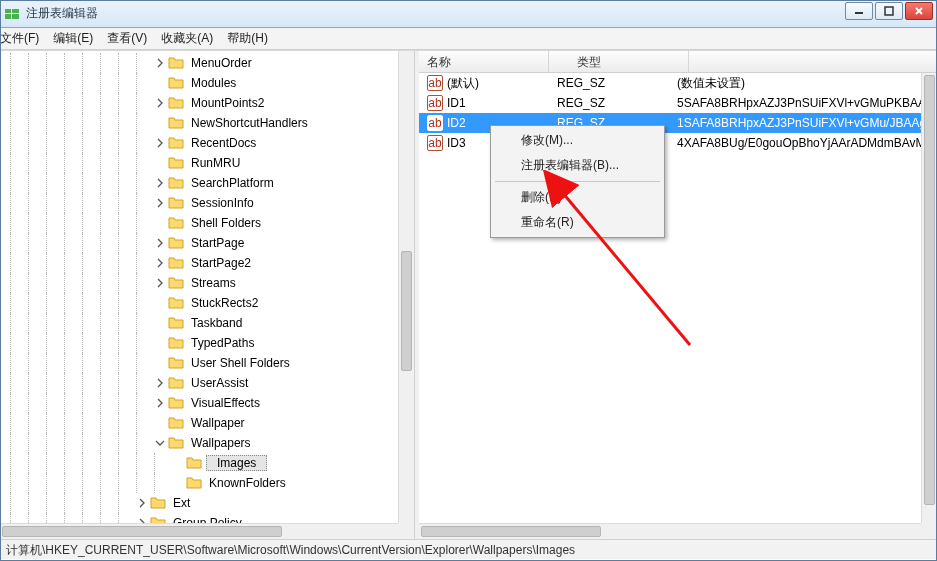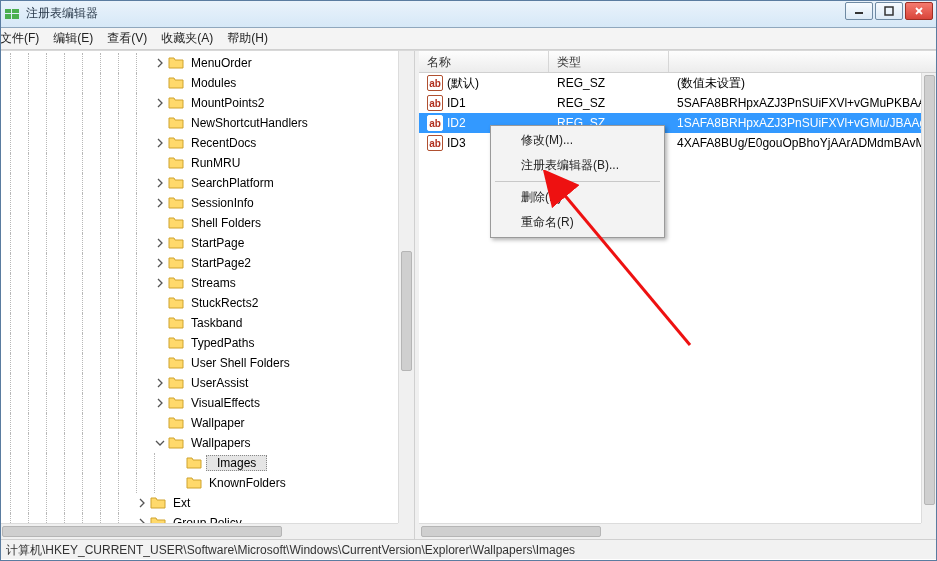--- a/index.html
+++ b/index.html
@@ -31,28 +31,28 @@
 .tree-row .guides { display: flex; height: 100%; }
 .tree-row .guide-cell { width: 18px; height: 100%; border-left: 1px dotted #b8b8b8; }
 .tree-row .guide-cell.first { margin-left: 10px; }
 .tree-row .expander { width: 12px; height: 12px; display: flex; align-items: center; justify-content: center; margin-right: 2px; color:#5a5a5a; }
 .tree-row .expander svg { display: block; }
 .tree-row .folder-icon { width: 16px; height: 16px; margin-right: 4px; }
 .tree-row .label { padding: 1px 3px; }
 .tree-row.selected .label { background: #e5e5e5; border: 1px dotted #888; padding: 0 10px; }
 
 
-.list-header { height: 22px; display: flex; background: linear-gradient(#fdfdfd,#ececec); border-bottom: 1px solid #d0d0d0; }
+.list-header { height: 22px; display: flex; background: linear-gradient(#fdfdfd,#ececec); border-bottom: 1px solid #d0d0d0; gap: 20px; }
 .list-header .col { border-right: 1px solid #d6d6d6; padding: 3px 8px; color:#333; }
 .list-body { position: absolute; top:22px; left:0; right:16px; bottom:16px; overflow:hidden; }
 .list-row { display:flex; height:20px; align-items:center; }
 .list-row.selected { background:#3399ff; color:#fff; }
 .list-row .cell { padding: 0 8px; white-space: nowrap; overflow: hidden; }
 .list-row .name-cell { display:flex; align-items:center; gap:4px; }
-.string-icon { width:16px; height:16px; display:flex; align-items:center; justify-content:center; background:#fff; border:1px solid #b05030; color:#b03020; font-size:10px; font-weight:bold; border-radius:2px; }
+.string-icon { width:16px; height:16px; display:flex; align-items:center; justify-content:center; background:#fff; border:1px solid #b05030; color:#b03020; font-size:12px; font-weight:normal; border-radius:2px; }
 .list-row.selected .string-icon { background:#fff; color:#b03020; border-color:#fff; }
 
 
 .col-name { width: 130px; }
 .col-type { width: 120px; }
 .col-data { flex:1; }
 
 
 .context-menu { position:absolute; background:#f3f3f3; border:1px solid #9a9a9a; box-shadow:2px 2px 4px rgba(0,0,0,.3); padding:2px; width:175px; }
 .context-menu .cm-item { padding:4px 18px 4px 28px; color:#222; cursor:default; }

